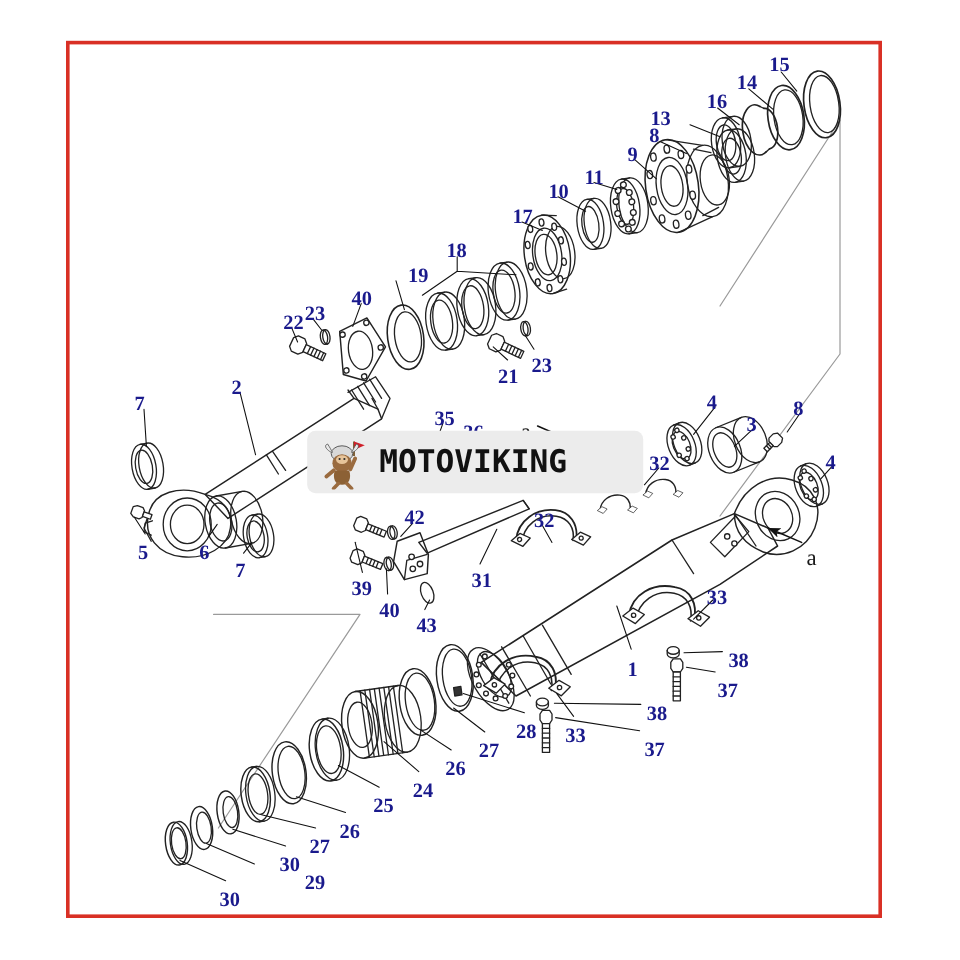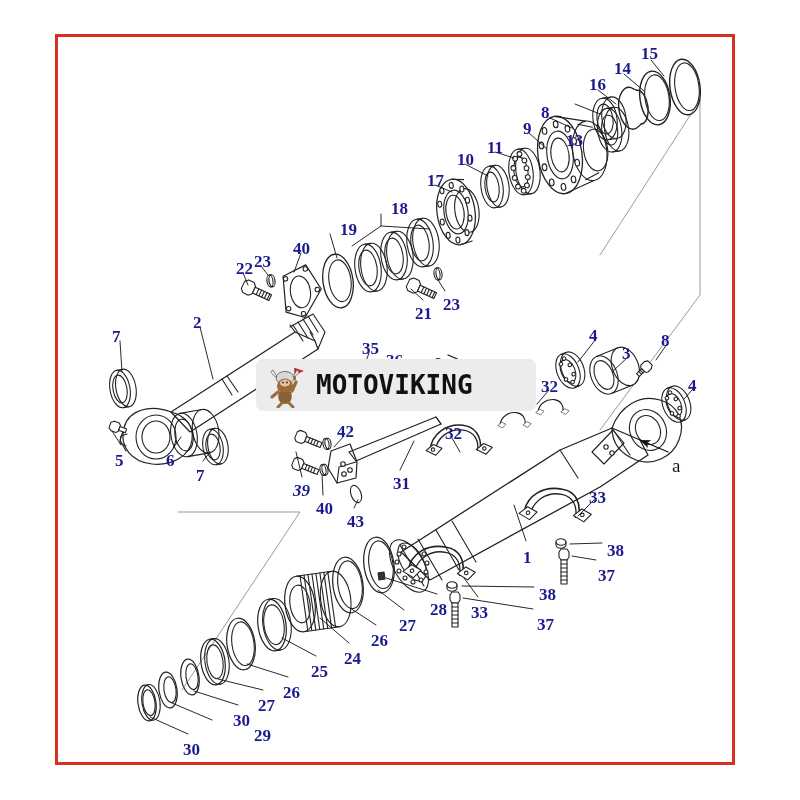--- a/index.html
+++ b/index.html
@@ -549,43 +549,43 @@
         <path d="M448,355 L478,368"></path>
         <path d="M668,452 L640,440"></path>
       </g>
     </g>
   </svg>
 
   <div id="callout-layer">
       <div class="num" style="left: 641px; top: 45px;">15</div>
       <div class="num" style="left: 614px; top: 60px;">14</div>
       <div class="num" style="left: 589px; top: 76px;">16</div>
-      <div class="num" style="left: 566px; top: 90px; margin-top: 42px;">13</div>
+      <div class="num" style="left: 542px; top: 90px;">13</div>
       <div class="num" style="left: 541px; top: 104px;">8</div>
       <div class="num" style="left: 523px; top: 120px;">9</div>
       <div class="num" style="left: 487px; top: 139px;">11</div>
       <div class="num" style="left: 457px; top: 151px;">10</div>
       <div class="num" style="left: 427px; top: 172px;">17</div>
-      <div class="num" style="left: 372px; top: 200px; margin-left: 19px;">18</div>
+      <div class="num" style="left: 372px; top: 200px;">18</div>
       <div class="num" style="left: 340px; top: 221px;">19</div>
       <div class="num" style="left: 293px; top: 240px;">40</div>
       <div class="num" style="left: 236px; top: 260px;">22</div>
       <div class="num" style="left: 254px; top: 253px;">23</div>
       <div class="num" style="left: 415px; top: 305px;">21</div>
       <div class="num" style="left: 443px; top: 296px;">23</div>
       <div class="num" style="left: 112px; top: 328px;">7</div>
       <div class="num" style="left: 193px; top: 314px;">2</div>
       <div class="num" style="left: 115px; top: 452px;">5</div>
       <div class="num" style="left: 166px; top: 452px;">6</div>
       <div class="num" style="left: 196px; top: 467px;">7</div>
       <div class="num" style="left: 362px; top: 340px;">35</div>
       <div class="num" style="left: 386px; top: 352px;">36</div>
       <div class="num" style="left: 410px; top: 364px;">34</div>
       <div class="num" style="left: 337px; top: 423px;">42</div>
-      <div class="num" style="left: 293px; top: 482px; font-style: italic;">39</div>
+      <div class="num" style="left: 293px; top: 482px;">39</div>
       <div class="num" style="left: 316px; top: 500px;">40</div>
       <div class="num" style="left: 347px; top: 513px;">43</div>
       <div class="num" style="left: 393px; top: 475px;">31</div>
       <div class="num" style="left: 445px; top: 425px;">32</div>
       <div class="num" style="left: 541px; top: 378px;">32</div>
       <div class="num" style="left: 589px; top: 327px;">4</div>
       <div class="num" style="left: 622px; top: 345px;">3</div>
       <div class="num" style="left: 661px; top: 332px;">8</div>
       <div class="num" style="left: 688px; top: 377px;">4</div>
       <div class="num" style="left: 523px; top: 549px;">1</div>

